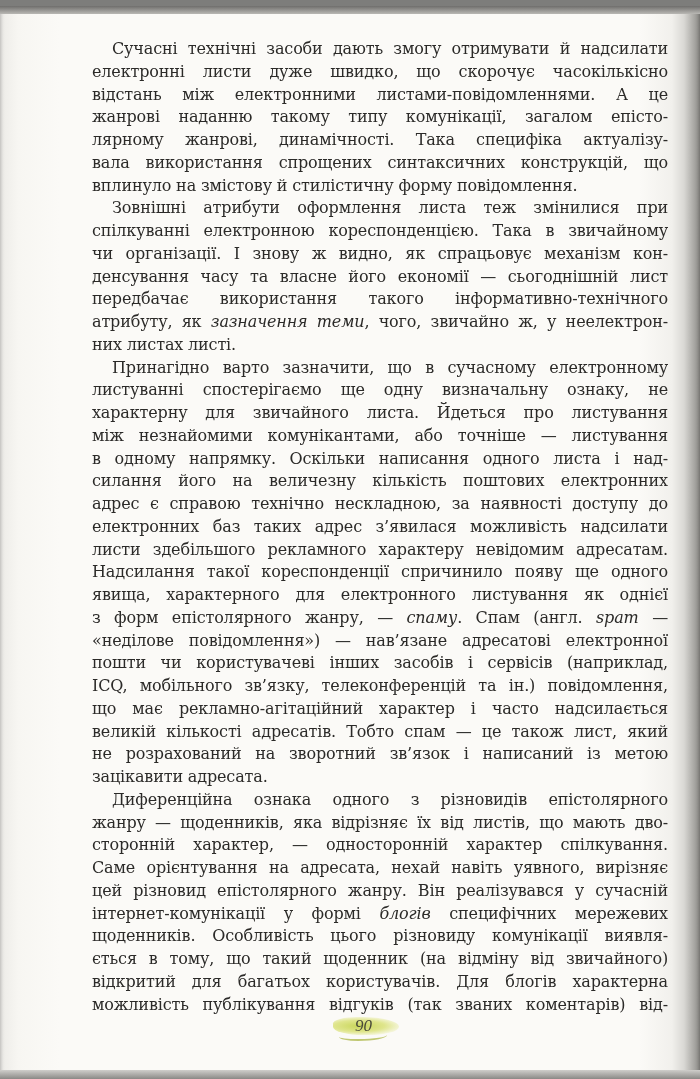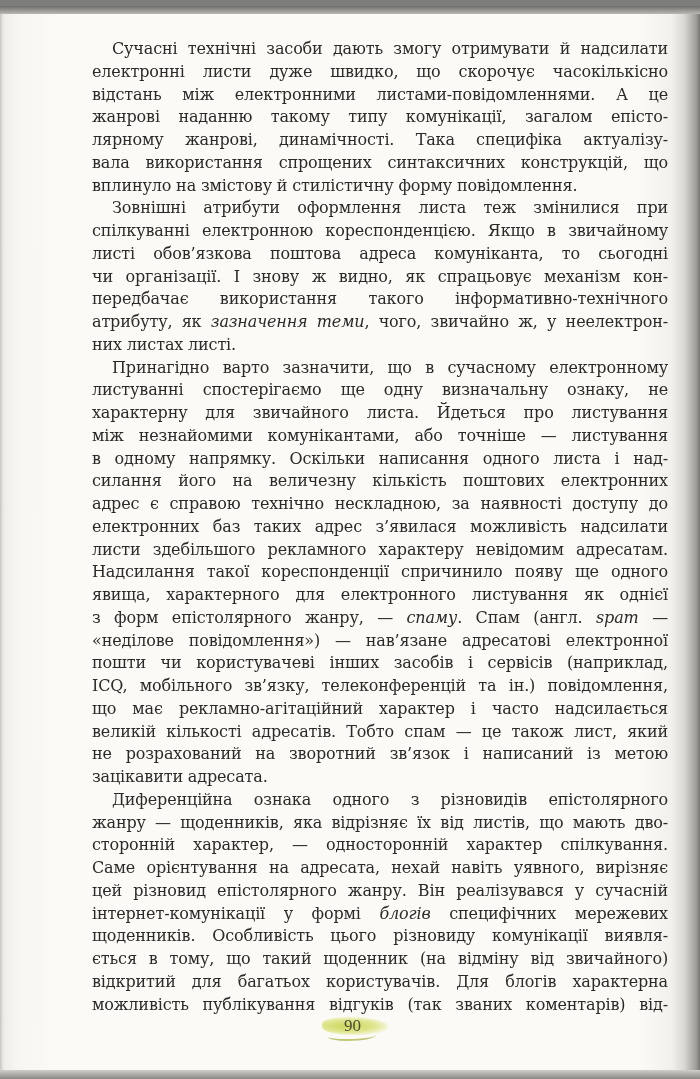--- a/index.html
+++ b/index.html
@@ -59,24 +59,25 @@
     text-align-last: left;
   }
   .line.indent {
     padding-left: 20px;
   }
   .ital {
     font-style: italic;
   }
   .page-number-wrap {
     position: absolute;
-    left: 322px;
+    left: 333px;
     top: 1007px;
     width: 70px;
     height: 30px;
+    font-style: italic;
   }
   .page-number-bg {
     position: absolute;
     left: 0; top: 4px;
     width: 66px; height: 18px;
     border-radius: 40% 60% 50% 50%;
     background: radial-gradient(ellipse at 40% 50%, #c9d65a 0%, #dfe58c 45%, rgba(245,246,200,0.2) 80%, rgba(255,255,255,0) 100%);
   }
   .page-number-swoosh {
     position: absolute;
@@ -104,23 +105,23 @@
         <span class="line indent"><span>Сучасні технічні засоби дають змогу отримувати й надсилати</span></span>
         <span class="line"><span>електронні листи дуже швидко, що скорочує часокількісно</span></span>
         <span class="line"><span>відстань між електронними листами-повідомленнями. А це</span></span>
         <span class="line"><span>жанрові наданню такому типу комунікації, загалом епісто-</span></span>
         <span class="line"><span>лярному жанрові, динамічності. Така специфіка актуалізу-</span></span>
         <span class="line"><span>вала використання спрощених синтаксичних конструкцій, що</span></span>
         <span class="line last"><span>вплинуло на змістову й стилістичну форму повідомлення.</span></span>
       </div>
       <div class="para">
         <span class="line indent"><span>Зовнішні атрибути оформлення листа теж змінилися при</span></span>
-        <span class="line"><span>спілкуванні електронною кореспонденцією. Якщо в звичайному</span></span>
-        <span class="line"><span>листі обов’язкова поштова адреса комуніканта, то сьогодні</span></span>
+        <span class="line"><span>спілкуванні електронною кореспонденцією. Така в звичайному</span></span>
         <span class="line"><span>чи організації. І знову ж видно, як спрацьовує механізм кон-</span></span>
+        <span class="line"><span>денсування часу та власне його економії — сьогоднішній лист</span></span>
         <span class="line"><span>передбачає використання такого інформативно-технічного</span></span>
         <span class="line"><span>атрибуту, як </span><span class="ital">зазначення теми</span><span>, чого, звичайно ж, у неелектрон-</span></span>
         <span class="line last"><span>них листах листі.</span></span>
       </div>
       <div class="para">
         <span class="line indent"><span>Принагідно варто зазначити, що в сучасному електронному</span></span>
         <span class="line"><span>листуванні спостерігаємо ще одну визначальну ознаку, не</span></span>
         <span class="line"><span>характерну для звичайного листа. Йдеться про листування</span></span>
         <span class="line"><span>між незнайомими комунікантами, або точніше — листування</span></span>
         <span class="line"><span>в одному напрямку. Оскільки написання одного листа і над-</span></span>

